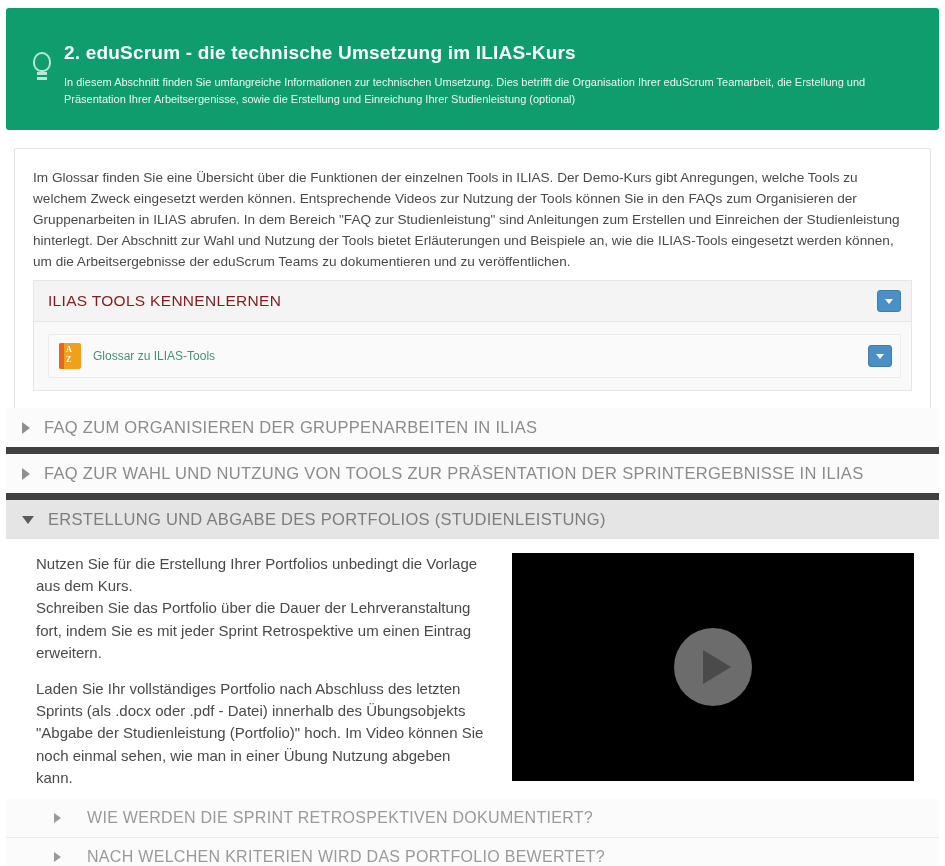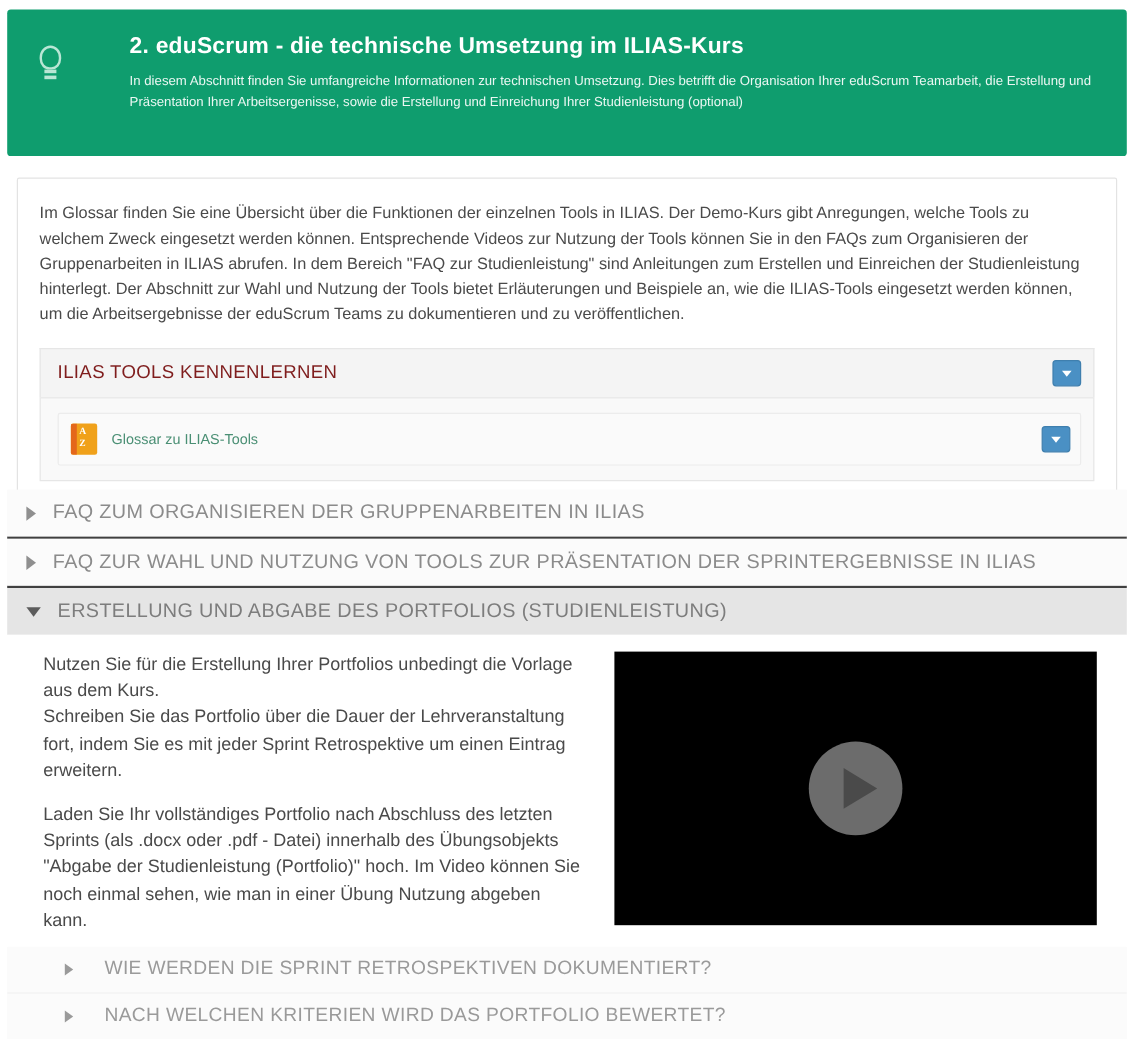--- a/index.html
+++ b/index.html
@@ -18,22 +18,21 @@
 
   
   .banner {
     position: absolute;
     left: 6px; top: 8px;
     width: 933px; height: 122px;
     background: #0f9d6e;
     border-radius: 3px;
     display: flex;
     align-items: flex-start;
-    padding: 18px 14px 0 14px;
-    gap: 44px;
+    padding: 32px 14px 0 14px;
   }
   .banner-icon {
     width: 44px; min-width: 44px;
     display: flex; justify-content: center;
     padding-top: 12px;
   }
   .bulb {
     position: relative;
     width: 22px; height: 30px;
   }
@@ -77,21 +76,21 @@
     width: 917px;
     background: #ffffff;
     border: 1px solid #e3e3e3;
     border-radius: 2px;
     padding: 18px 18px 24px 18px;
   }
   .intro-para {
     color: #4a4a4a;
     font-size: 13.6px;
     line-height: 1.55;
-    margin: 0 0 18px 0;
+    margin: 0 0 8px 0;
   }
 
   
   .tools-head {
     display: flex;
     align-items: center;
     justify-content: space-between;
     background: #f4f4f4;
     border: 1px solid #e6e6e6;
     border-bottom: none;
@@ -161,21 +160,21 @@
     cursor: pointer;
   }
 
   
   .sections {
     position: absolute;
     left: 6px; top: 408px;
     width: 933px;
   }
   .sec {
-    border-bottom: 2px solid #404040;
+    border-bottom: 7px solid #404040;
   }
   .sec-head {
     display: flex;
     align-items: center;
     gap: 14px;
     padding: 10px 0 10px 16px;
     background: #fbfbfb;
     cursor: pointer;
     min-height: 36px;
   }

